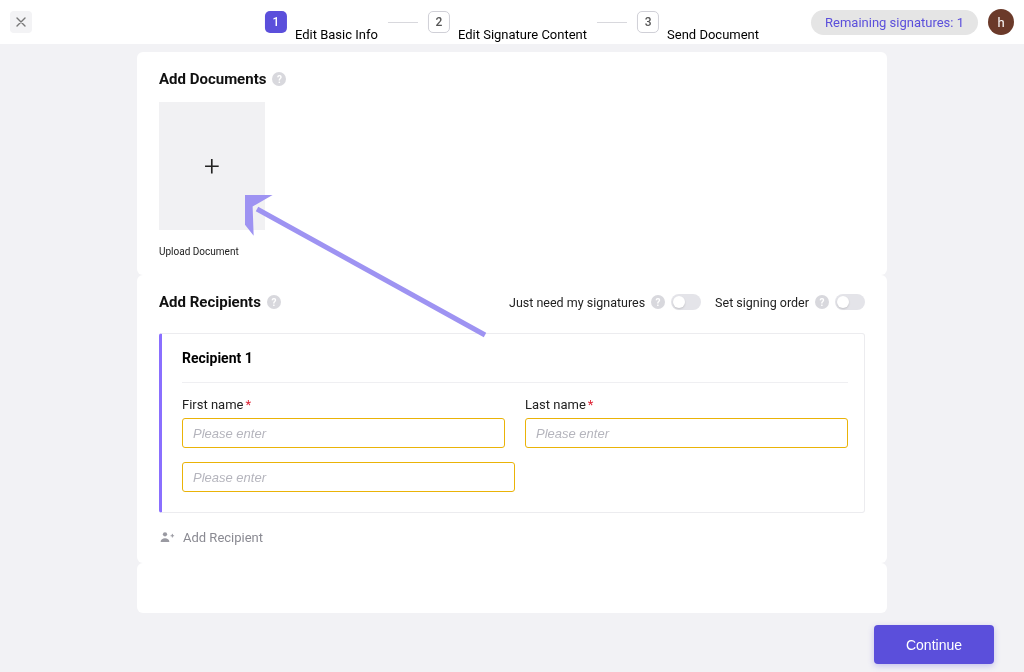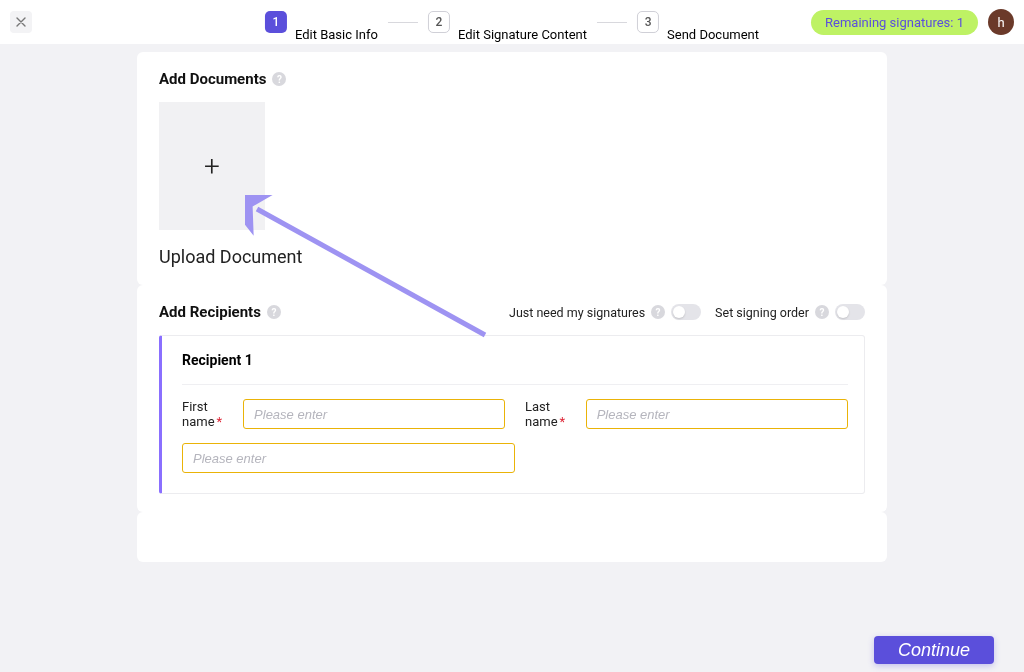--- a/index.html
+++ b/index.html
@@ -40,21 +40,21 @@
     width: 22px; height: 22px; border-radius: 5px;
     display: flex; align-items: center; justify-content: center;
     font-size: 12px; font-weight: 500;
   }
   .step-num.active { background: #5b4fdb; color: #fff; }
   .step-num.inactive { background: #fff; border: 1px solid #d0d0d7; color: #555; }
   .step-label { font-size: 13px; color: #000000; margin-top: 24px; }
   .step-line { width: 30px; height: 1px; background: #d8d8dd; margin: 0 10px; }
   .header-right { margin-left: auto; display: flex; align-items: center; gap: 10px; }
   .remaining {
-    background: #bef264;
+    background: #e5e5e5;
     color: #5b4fdb;
     padding: 5px 14px;
     border-radius: 14px;
     font-size: 13px;
   }
   .avatar {
     width: 26px; height: 26px; border-radius: 50%;
     background: #6b3a2a; color: #fff;
     display: flex; align-items: center; justify-content: center;
     font-size: 13px;
@@ -77,21 +77,21 @@
   }
   
   .upload-tile {
     width: 106px; height: 128px;
     background: #f1f1f3;
     display: flex; align-items: center; justify-content: center;
     cursor: pointer;
     margin-bottom: 16px;
   }
   .upload-tile .plus { font-size: 28px; color: #222; font-weight: 300; }
-  .upload-label { font-size: 18px; color: #222; }
+  .upload-label { font-size: 10px; color: #222; }
   
   .recip-head {
     display: flex; align-items: center;
   }
   .recip-head .left { display: flex; align-items: center; gap: 6px; }
   .recip-head .right { margin-left: auto; display: flex; align-items: center; gap: 14px; }
   .toggle-group { display: flex; align-items: center; gap: 6px; font-size: 12.5px; color: #222; }
   .toggle {
     width: 30px; height: 16px; background: #e4e4e9; border-radius: 10px; position: relative; cursor: pointer;
   }
@@ -99,35 +99,35 @@
     content: ""; position: absolute; left: 2px; top: 2px;
     width: 12px; height: 12px; border-radius: 50%; background: #fff;
     box-shadow: 0 1px 2px rgba(0,0,0,0.15);
   }
   
   .recipient {
     border: 1px solid #ececef;
     border-left: 3px solid #8a6fff;
     border-radius: 3px;
     padding: 16px 16px 20px 20px;
-    margin-top: 14px;
+    margin-top: 22px;
   }
   .recip-top { display: flex; align-items: center; }
   .recip-title { font-size: 14px; font-weight: 700; }
   .recip-actions { margin-left: auto; display: flex; align-items: center; gap: 14px; }
   .need-sign {
     display: flex; align-items: center; gap: 6px;
     font-size: 13px; font-weight: 700; color: #111; cursor: pointer;
   }
   .chevron { font-size: 10px; color: #555; }
   .divider-v { width: 1px; height: 18px; background: #e4e4e8; }
   .more-dots { color: #555; font-size: 16px; letter-spacing: 2px; cursor: pointer; }
   .recip-form-sep { height: 1px; background: #efeff2; margin: 16px 0 14px 0; }
   .form-row { display: flex; gap: 20px; }
-  .form-col { flex: 1; display: flex; gap: 6px; }
+  .form-col { flex: 1; display: flex; flex-direction: column; gap: 6px; }
   .field-label { font-size: 13px; color: #222; }
   .req { color: #d23; margin-left: 2px; }
   .text-input {
     width: 100%; height: 30px;
     border: 1px solid #eab308; border-radius: 3px;
     padding: 0 10px; font-size: 13px; color: #333; font-style: italic;
   }
   .text-input::placeholder { color: #b5b5bd; }
   .form-row2 { margin-top: 14px; }
   
@@ -135,24 +135,23 @@
     display: flex; align-items: center; gap: 8px;
     color: #8a8a92; font-size: 13px; margin-top: 16px; cursor: pointer;
   }
   .add-recip svg { width: 16px; height: 16px; }
   
   .stub-card { width: 750px; height: 50px; background: #fff; border-radius: 6px; }
   
   .continue-btn {
     position: absolute; right: 30px; bottom: 8px;
     background: #5b4fdb; color: #fff; border: none;
-    border-radius: 4px; width: 120px; height: 28px;
-    font-size: 18px; cursor: pointer;
+    border-radius: 4px; width: 120px; height: 39px;
+    font-size: 14px; cursor: pointer;
     box-shadow: 0 2px 6px rgba(91,79,219,0.3);
-    font-style: italic;
   }
   
   .arrow-annot {
     position: absolute;
     left: 245px; top: 195px;
     pointer-events: none;
   }
 </style>
 </head>
 <body>
@@ -233,20 +232,28 @@
           <input class="text-input" placeholder="Please enter" style="">
         </div>
       </div>
       <div class="form-row form-row2">
         <div class="form-col" style="max-width:50%;">
           <input class="text-input" placeholder="Please enter" style="">
         </div>
       </div>
     </div>
 
+    <div class="add-recip">
+      <svg viewBox="0 0 24 24" fill="#9a9aa2">
+          <circle cx="9" cy="8" r="3.2"></circle>
+          <path d="M2.5 19c0-3 3-5 6.5-5s6.5 2 6.5 5v.5H2.5V19z"></path>
+          <path d="M18 10h4M20 8v4" stroke="#9a9aa2" stroke-width="1.6" stroke-linecap="round"></path>
+        </svg>
+      <span>Add Recipient</span>
+    </div>
   </div>
 
   <div class="stub-card"></div>
 
 </div>
 
 <svg class="arrow-annot" width="260" height="160" viewBox="0 0 260 160">
   <defs>
     <marker id="ah" markerWidth="12" markerHeight="12" refX="2" refY="5" orient="auto">
       <path d="M0,0 L12,5 L0,10 L3,5 Z" fill="#9e93f2"></path>

